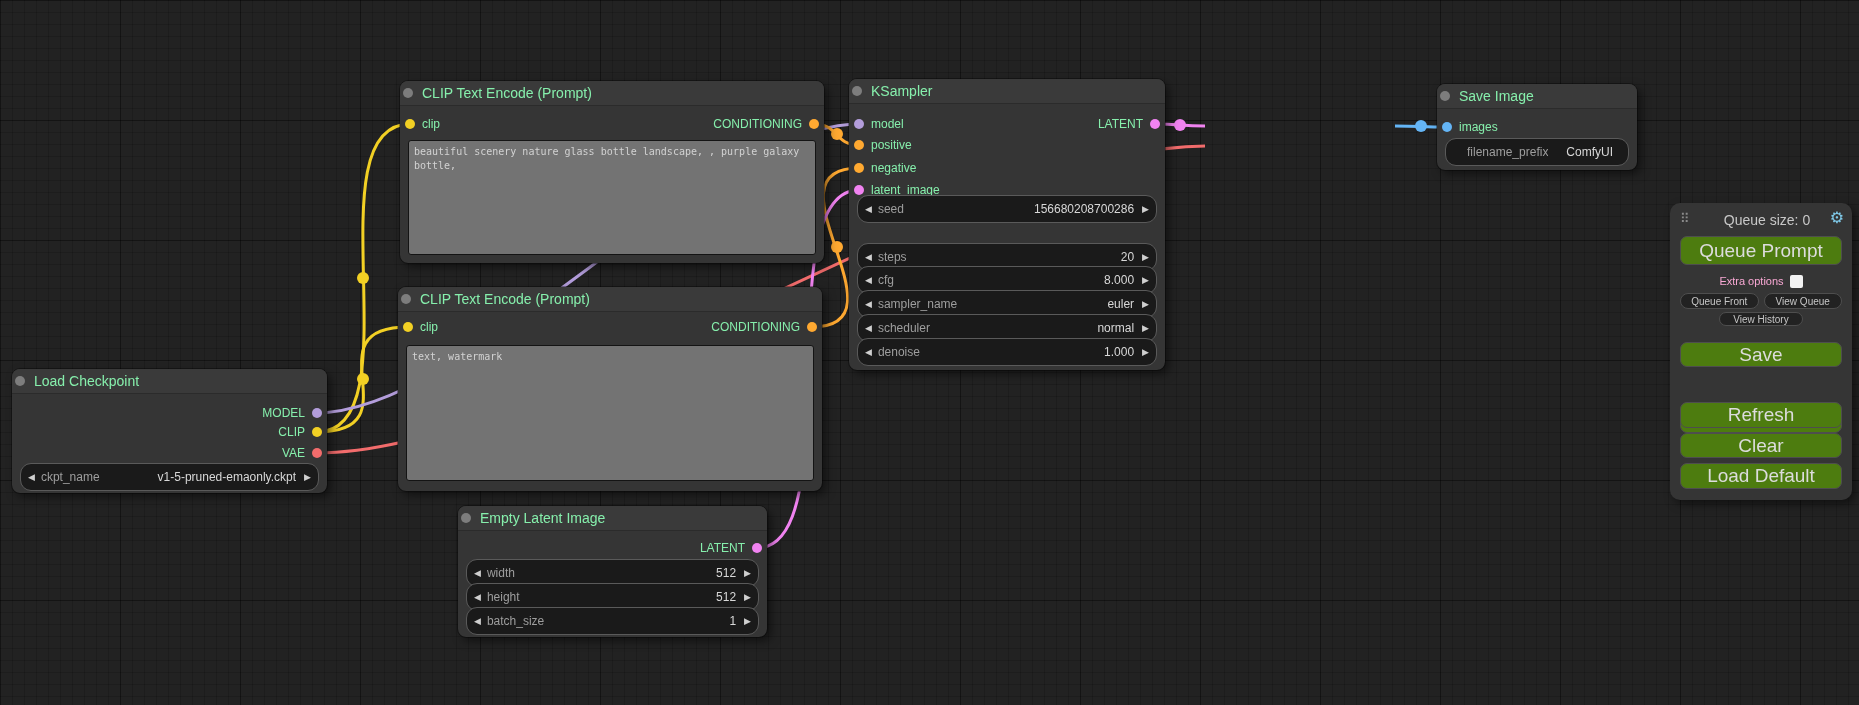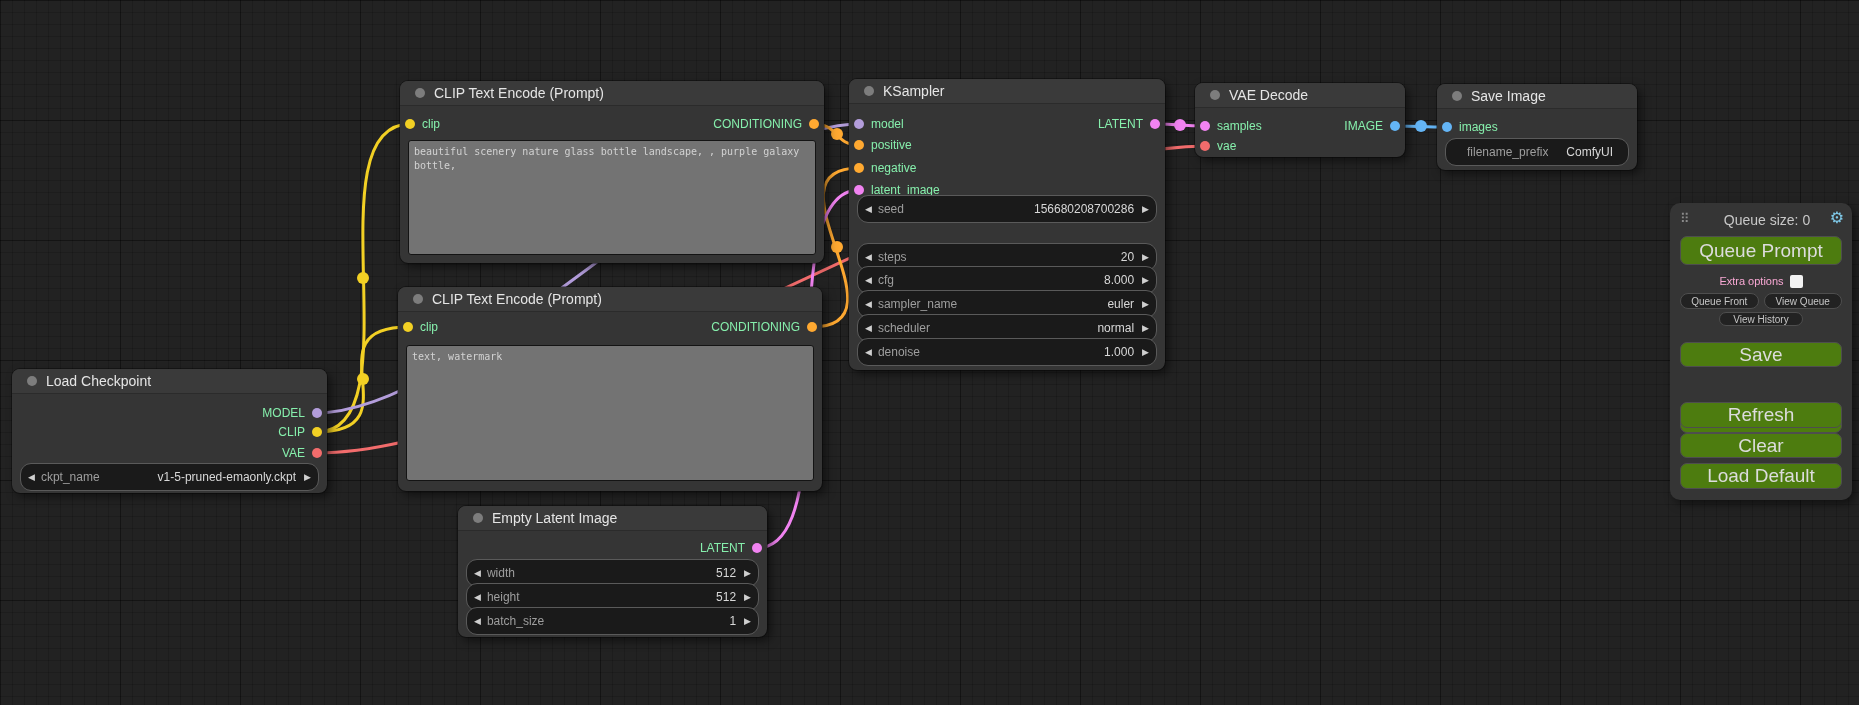--- a/index.html
+++ b/index.html
@@ -17,22 +17,22 @@
   }
   #wires{position:absolute;left:0;top:0;z-index:1;pointer-events:none;}
   #wires path{fill:none;stroke-width:3;}
   .node{
     position:absolute; z-index:2; background:#353535; border-radius:8px;
     box-shadow:4px 4px 10px rgba(0,0,0,0.5); outline:1px solid rgba(0,0,0,0.35);
   }
   .node-title{
     position:absolute;left:0;top:0;right:0;height:25px;background:#3a3a3a;
     border-radius:8px 8px 0 0;border-bottom:1px solid #2b2b2b;
-    display:flex;align-items:center;padding-left:15px;box-sizing:border-box;
-    color:#e5e5e5;font-size:14px;
+    display:flex;align-items:center;padding-left:3px;box-sizing:border-box;
+    color:#86efac;font-size:14px;
   }
   .collapse-dot{width:10px;height:10px;border-radius:50%;background:#7d7d7d;margin-right:9px;flex:none;}
   .slot{position:absolute;height:20px;display:flex;align-items:center;transform:translateY(-50%);font-size:12px;color:#86efac;}
   .slot.in{left:5px;}
   .slot.out{right:5px;flex-direction:row-reverse;}
   .dot{width:10px;height:10px;border-radius:50%;flex:none;}
   .slot.in .dot{margin-right:7px;}
   .slot.out .dot{margin-left:7px;}
   .widget{
     position:absolute;left:8px;right:8px;height:28px;background:#1a1a1a;
@@ -232,38 +232,20 @@
       <span class="arrow">▶</span>
     </div>
     <div class="widget" style="top:259px;">
       <span class="arrow">◀</span>
       <span class="wlabel">denoise</span>
       <span class="wvalue">1.000</span>
       <span class="arrow">▶</span>
     </div>
   </div>
 
-  <div class="node" style="left:1195px;top:83px;width:210px;height:74px;">
-    <div class="node-title">
-      <span class="collapse-dot"></span>
-      <span>VAE Decode</span>
-    </div>
-    <div class="slot in" style="top:43px;">
-      <span class="dot c-latent"></span>
-      <span>samples</span>
-    </div>
-    <div class="slot in" style="top:63px;">
-      <span class="dot c-vae"></span>
-      <span>vae</span>
-    </div>
-    <div class="slot out" style="top:43px;">
-      <span class="dot c-image"></span>
-      <span>IMAGE</span>
-    </div>
-  </div>
 
   <div class="node" style="left:1437px;top:84px;width:200px;height:86px;">
     <div class="node-title">
       <span class="collapse-dot"></span>
       <span>Save Image</span>
     </div>
     <div class="slot in" style="top:43px;">
       <span class="dot c-image"></span>
       <span>images</span>
     </div>

